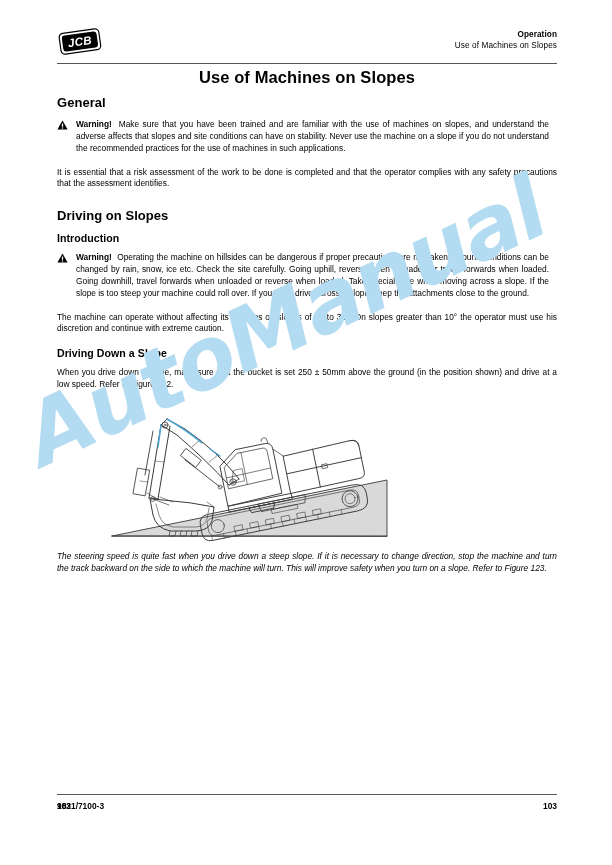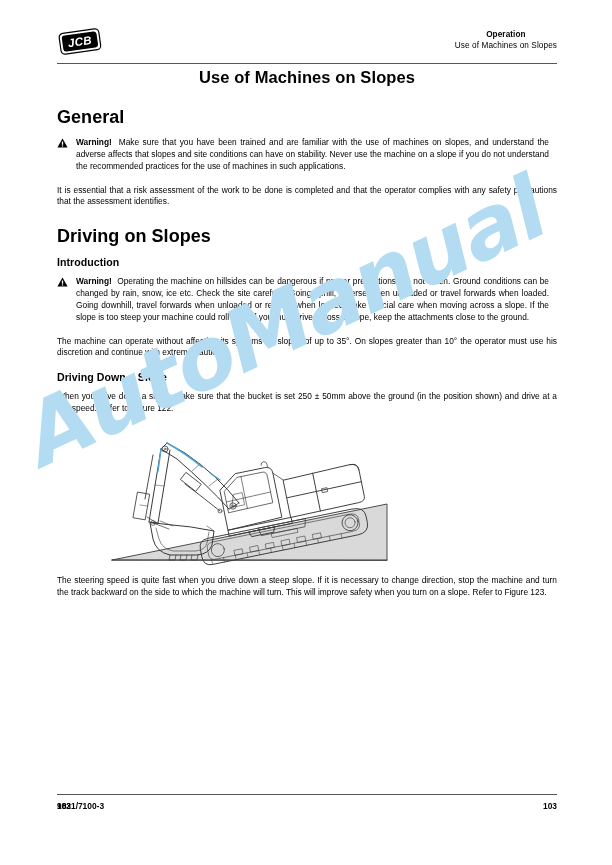--- a/index.html
+++ b/index.html
@@ -75,21 +75,20 @@
     right: 0;
     top: 2px;
     text-align: right;
     line-height: 1.32;
   }
   .header-title {
     font-size: 8.2px;
     font-weight: bold;
     color: #000;
     letter-spacing: 0.1px;
-    text-align: center;
   }
   .header-sub {
     font-size: 8.2px;
     font-weight: normal;
     color: #000;
     letter-spacing: 0.1px;
   }
   .header-rule {
     position: absolute;
     left: 57px;
@@ -113,44 +112,44 @@
   }
 
   .body-col {
     position: absolute;
     left: 57px;
     width: 500px;
     top: 95px;
   }
 
   h2.sect {
-    font-size: 18px;
-    font-weight: bold;
-    margin: 12px 0 9px 0;
+    font-size: 13px;
+    font-weight: bold;
+    margin: 0 0 9px 0;
     color: #000;
     letter-spacing: 0.05px;
   }
   h2.sect.spaced { margin-top: 18px; }
 
   h3.subsect {
     font-size: 10.6px;
     font-weight: bold;
     margin: 8px 0 8px 0;
     color: #000;
     letter-spacing: 0.05px;
   }
 
   p.body {
     font-size: 8.35px;
     line-height: 1.42;
     margin: 0 0 12px 0;
     color: #000;
     text-align: justify;
   }
-  p.body.last { margin-bottom: 0; }
+  p.body.last { margin-bottom: 0; font-style: italic; }
 
   
   .warn {
     position: relative;
     padding-left: 19px;
     margin: 0 8px 12px 0;
   }
   .warn-icon {
     position: absolute;
     left: 0;

